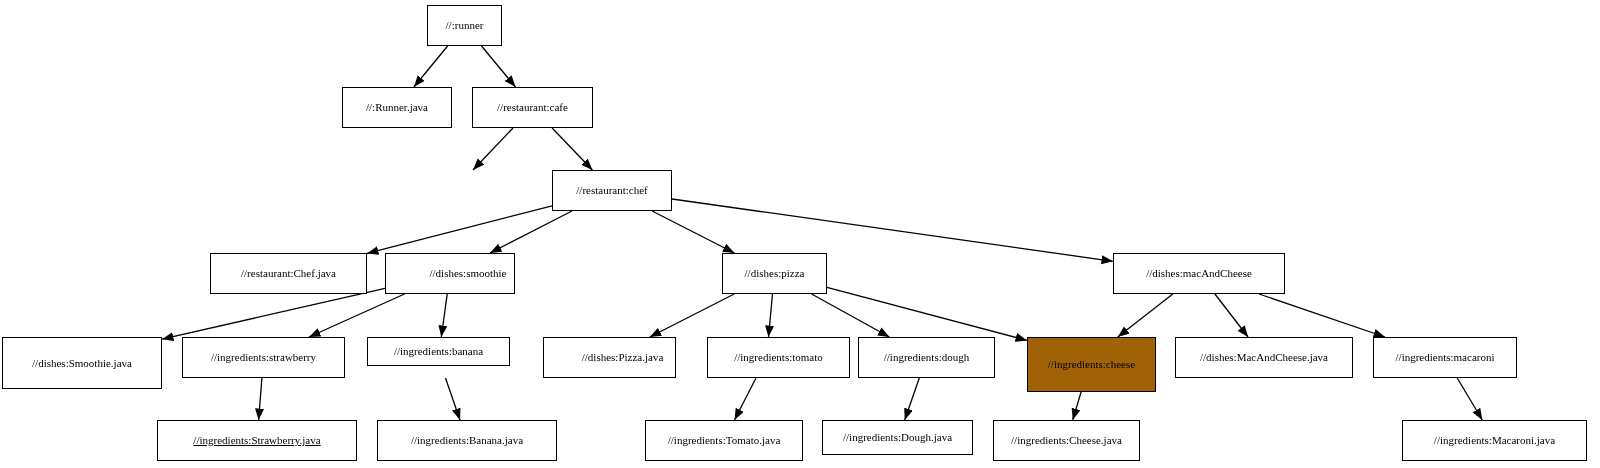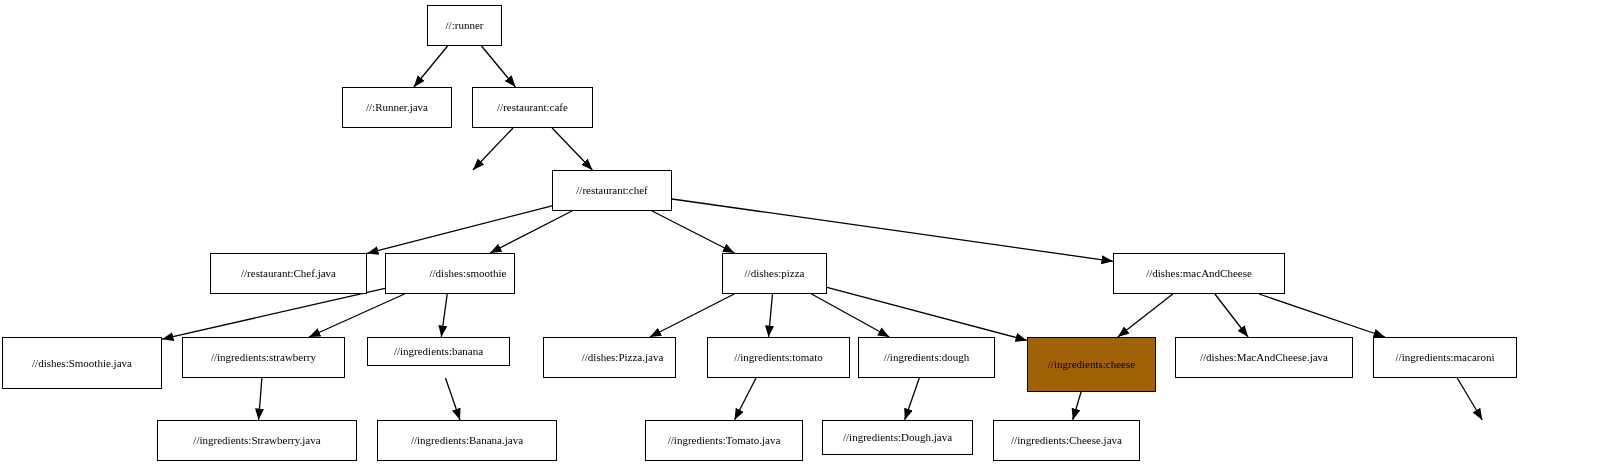--- a/index.html
+++ b/index.html
@@ -84,19 +84,20 @@
       <div class="node" style="left: 1113px; top: 253px; width: 172px; height: 41px; border-color: rgb(0, 0, 0); background: rgb(255, 255, 255); color: rgb(0, 0, 0);">//dishes:macAndCheese</div>
       <div class="node" style="left: 2px; top: 337px; width: 160px; height: 52px; border-color: rgb(0, 0, 0); background: rgb(255, 255, 255); color: rgb(0, 0, 0);">//dishes:Smoothie.java</div>
       <div class="node" style="left: 182px; top: 337px; width: 163px; height: 41px; border-color: rgb(0, 0, 0); background: rgb(255, 255, 255); color: rgb(0, 0, 0);">//ingredients:strawberry</div>
       <div class="node" style="left: 367px; top: 337px; width: 143px; height: 29px; border-color: rgb(0, 0, 0); background: rgb(255, 255, 255); color: rgb(0, 0, 0);">//ingredients:banana</div>
       <div class="node" style="left: 543px; top: 337px; width: 133px; height: 41px; border-color: rgb(0, 0, 0); background: rgb(255, 255, 255); color: rgb(0, 0, 0); padding-left: 26px;">//dishes:Pizza.java</div>
       <div class="node" style="left: 695px; top: 337px; width: 143px; height: 41px; border-color: rgb(0, 0, 0); background: rgb(255, 255, 255); color: rgb(0, 0, 0); margin-left: 12px;">//ingredients:tomato</div>
       <div class="node" style="left: 858px; top: 337px; width: 137px; height: 41px; border-color: rgb(0, 0, 0); background: rgb(255, 255, 255); color: rgb(0, 0, 0);">//ingredients:dough</div>
       <div class="node" style="left: 1027px; top: 337px; width: 129px; height: 55px; border-color: rgb(0, 0, 0); background: #a16207; color: rgb(0, 0, 0);">//ingredients:cheese</div>
       <div class="node" style="left: 1175px; top: 337px; width: 178px; height: 41px; border-color: rgb(0, 0, 0); background: rgb(255, 255, 255); color: rgb(0, 0, 0);">//dishes:MacAndCheese.java</div>
       <div class="node" style="left: 1373px; top: 337px; width: 144px; height: 41px; border-color: rgb(0, 0, 0); background: rgb(255, 255, 255); color: rgb(0, 0, 0);">//ingredients:macaroni</div>
-      <div class="node" style="left: 157px; top: 420px; width: 200px; height: 41px; border-color: rgb(0, 0, 0); background: rgb(255, 255, 255); color: rgb(0, 0, 0);">//ingredients:Strawberry.java</div>
+      <div class="node" style="left: 157px; top: 420px; width: 200px; height: 41px; border-color: rgb(0, 0, 0); background: rgb(255, 255, 255); color: rgb(0, 0, 0); text-decoration: underline;">//ingredients:Strawberry.java</div>
       <div class="node" style="left: 377px; top: 420px; width: 180px; height: 41px; border-color: rgb(0, 0, 0); background: rgb(255, 255, 255); color: rgb(0, 0, 0);">//ingredients:Banana.java</div>
       <div class="node" style="left: 645px; top: 420px; width: 158px; height: 41px; border-color: rgb(0, 0, 0); background: rgb(255, 255, 255); color: rgb(0, 0, 0);">//ingredients:Tomato.java</div>
       <div class="node" style="left: 822px; top: 420px; width: 151px; height: 35px; border-color: rgb(0, 0, 0); background: rgb(255, 255, 255); color: rgb(0, 0, 0);">//ingredients:Dough.java</div>
       <div class="node" style="left: 993px; top: 420px; width: 147px; height: 41px; border-color: rgb(0, 0, 0); background: rgb(255, 255, 255); color: rgb(0, 0, 0);">//ingredients:Cheese.java</div>
+      <div class="node" style="left: 1402px; top: 420px; width: 185px; height: 41px; border-color: rgb(0, 0, 0); background: rgb(255, 255, 255); color: rgb(0, 0, 0);">//ingredients:Macaroni.java</div>
     </div>
 </div>
 
 </body></html>

